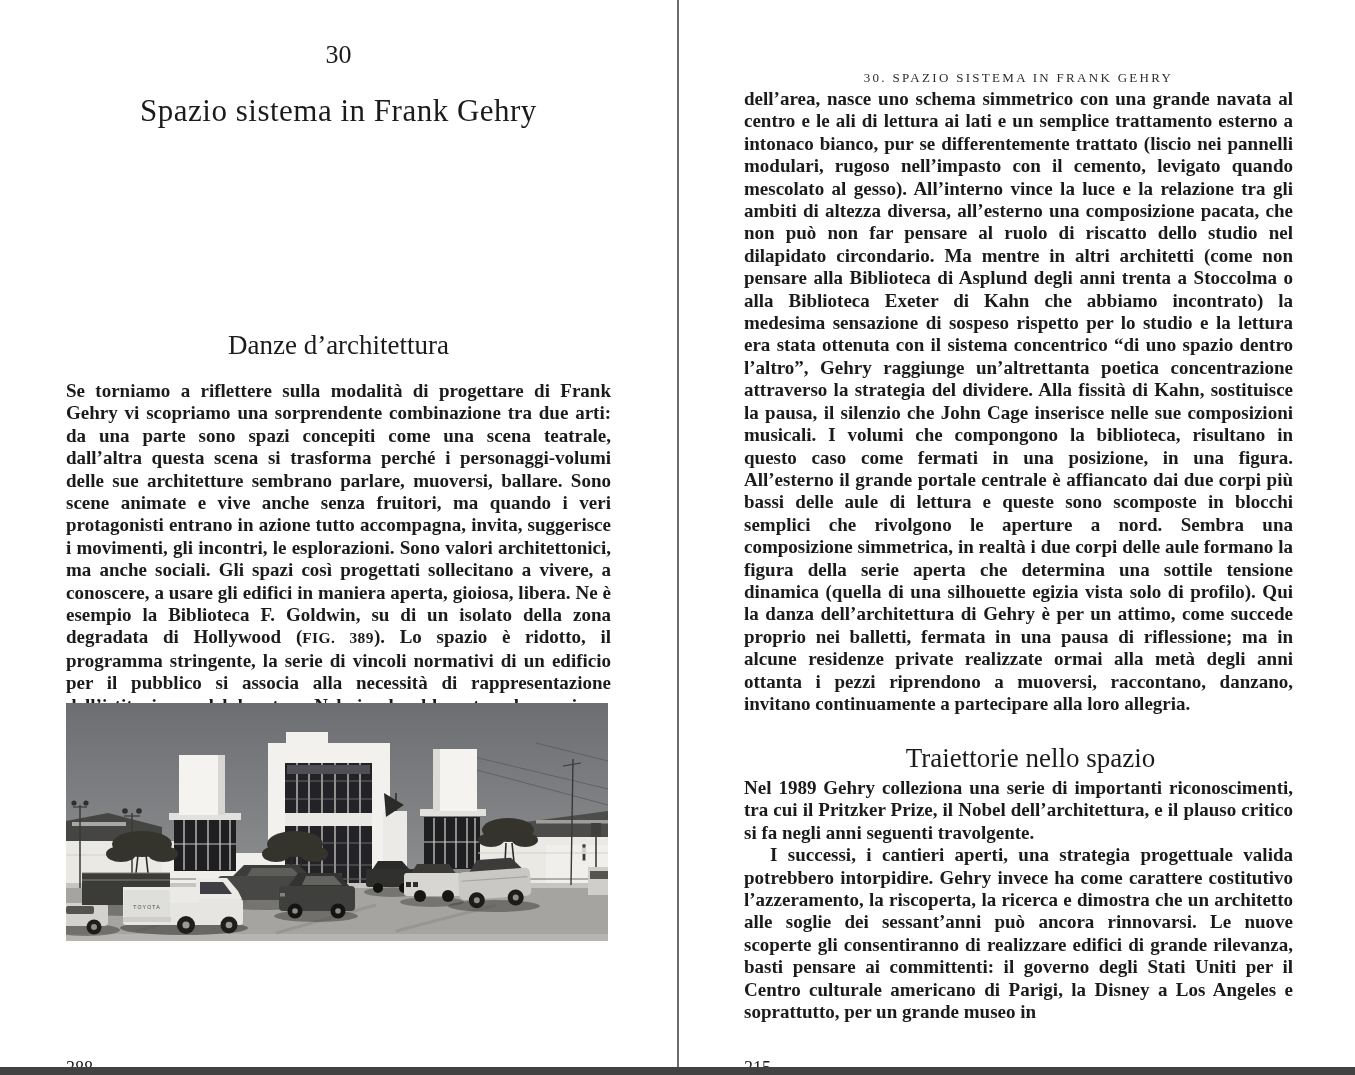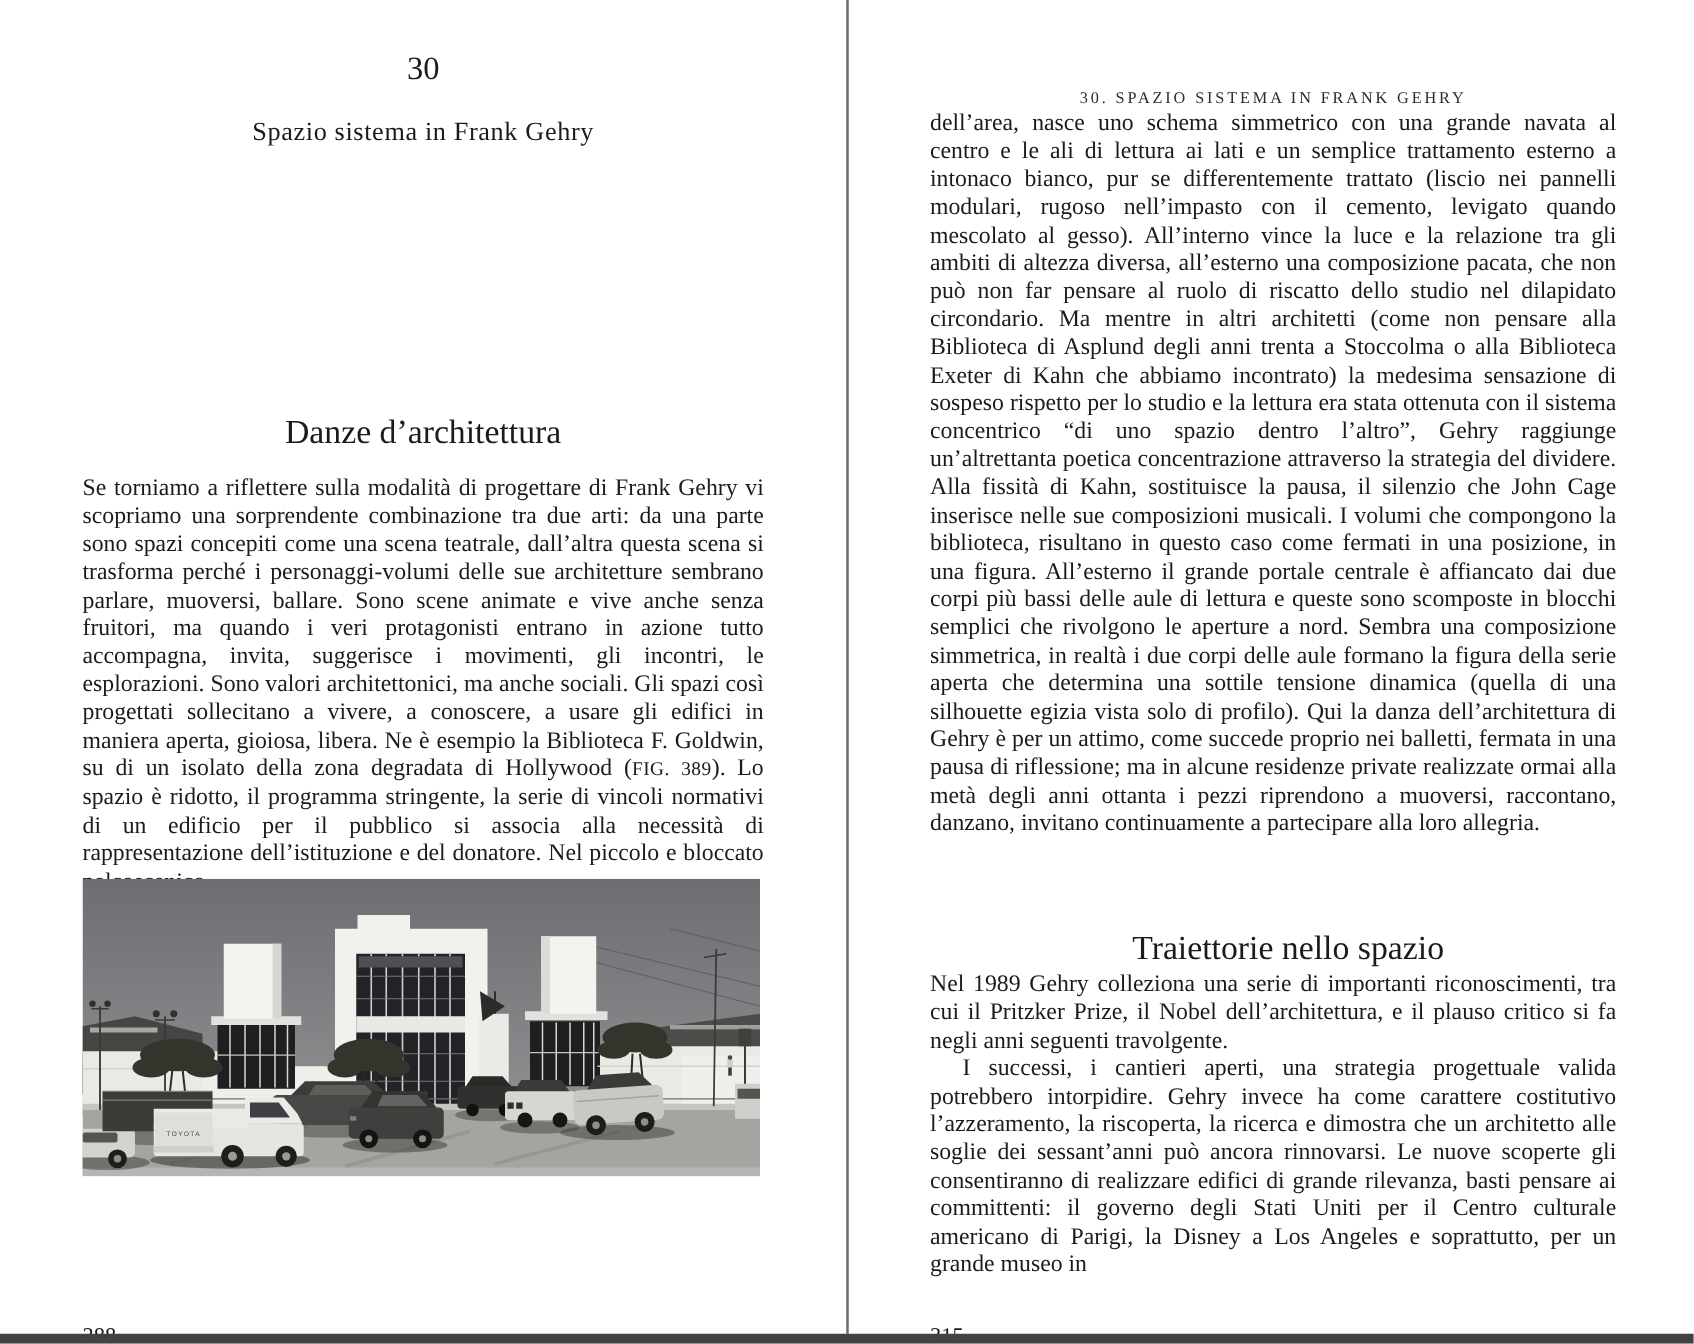--- a/index.html
+++ b/index.html
@@ -6,26 +6,26 @@
   body{
     width:1355px;height:1075px;position:relative;background:#ffffff;
     font-family:"Liberation Serif","DejaVu Serif",serif;color:#1b1b1b;
     overflow:hidden;
   }
   .page{position:absolute;top:0;height:905px;}
   .page-left{left:66px;width:545px;}
   .page-right{left:744px;width:549px;}
   .abs{position:absolute;left:0;width:100%;}
   .chapter-number{top:40px;text-align:center;font-size:26px;}
-  .chapter-title{top:93px;text-align:center;font-size:21px;letter-spacing:.5px;}
+  .chapter-title{top:93px;text-align:center;font-size:31px;letter-spacing:.5px;}
   .section-heading{text-align:center;font-size:27px;}
   .sh-left{top:330px;}
   .sh-right{top:731px;}
   .body-text{
-    font-size:19px;line-height:22.4px;text-align:justify;text-align-last:left;
+    font-size:19px;line-height:22.4px;text-align:justify;text-align-last:left;font-weight:bold;
   }
   .bt-left{top:380px;}
   .bt-r1{top:88px;}
   .bt-r23{top:777px;}
   .body-text p{margin:0;}
   .body-text p + p{text-indent:26px;}
   .fig-ref{font-size:15.5px;letter-spacing:.4px;}
   figure.photo{position:absolute;top:703px;left:0;width:542px;height:238px;margin:0;}
   figure.photo svg{display:block;width:542px;height:238px;}
   .caption{top:957px;font-size:16.5px;}

